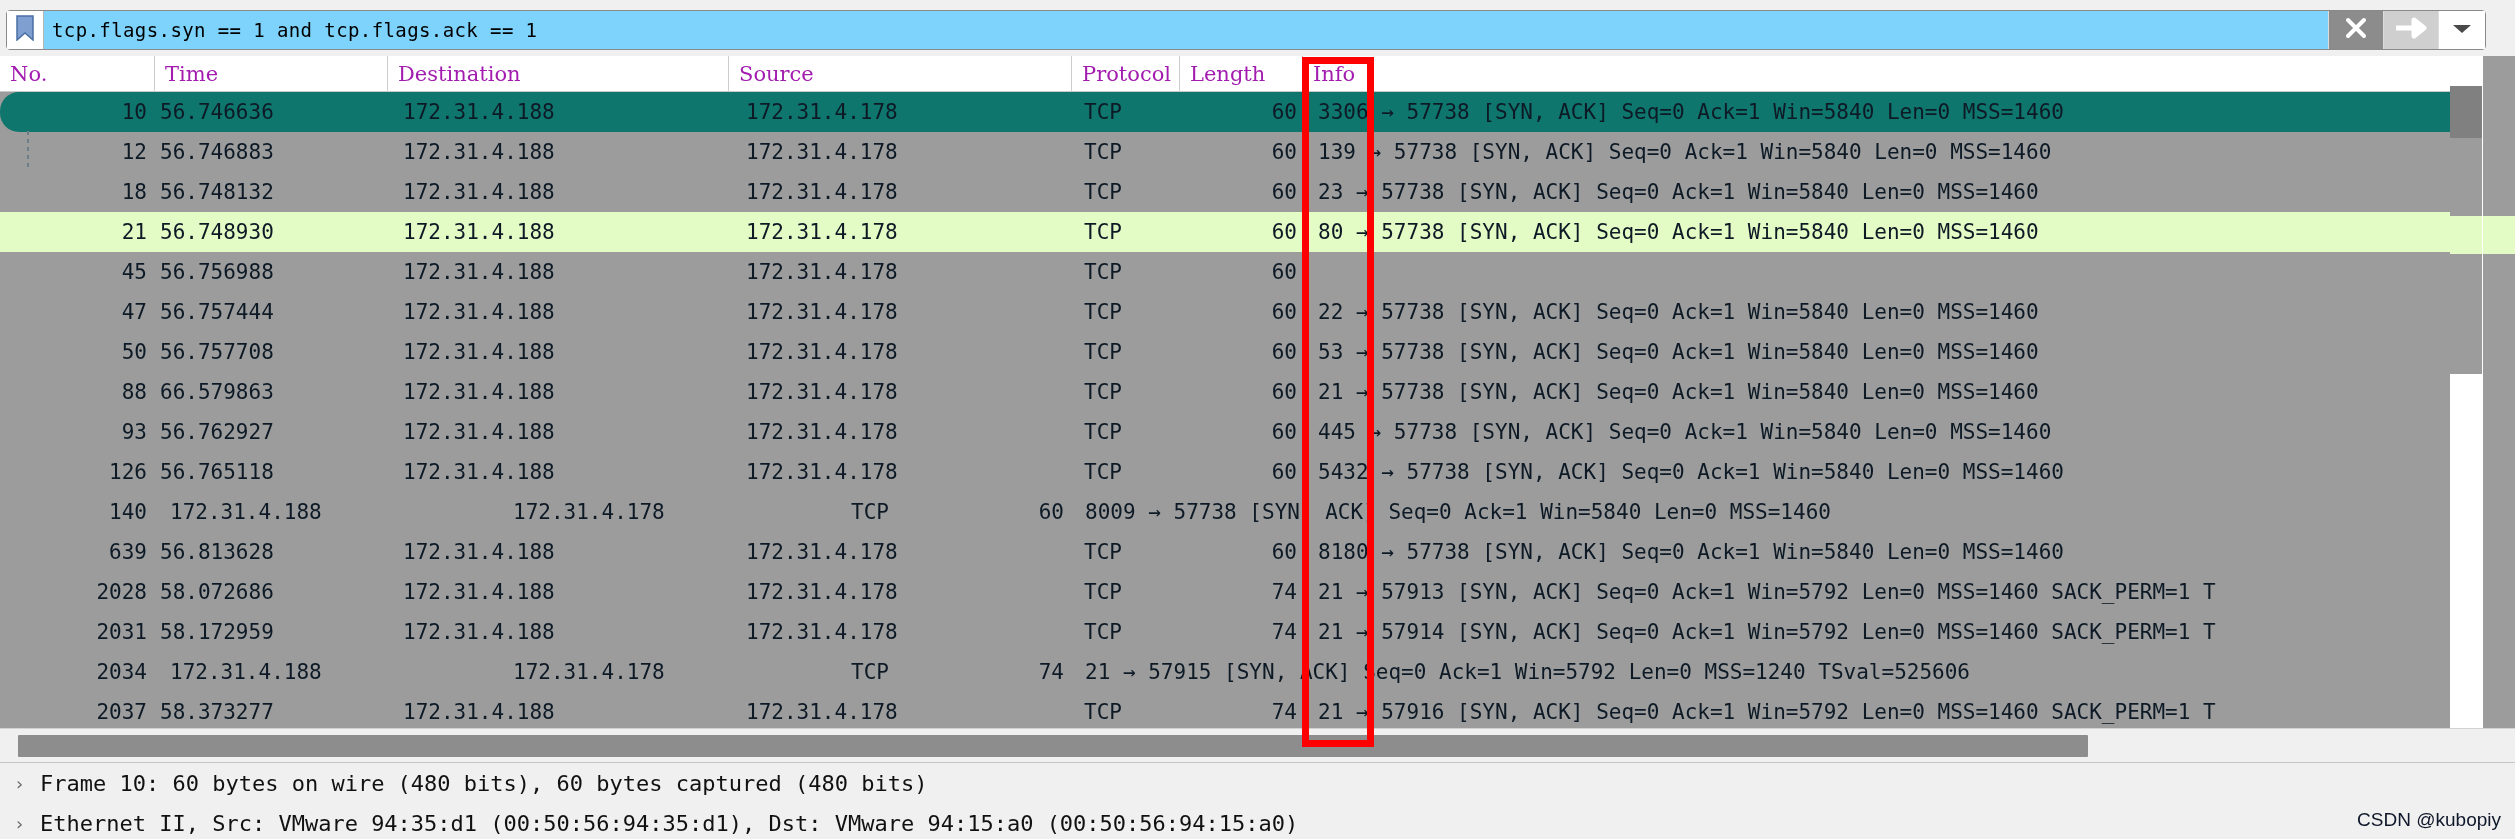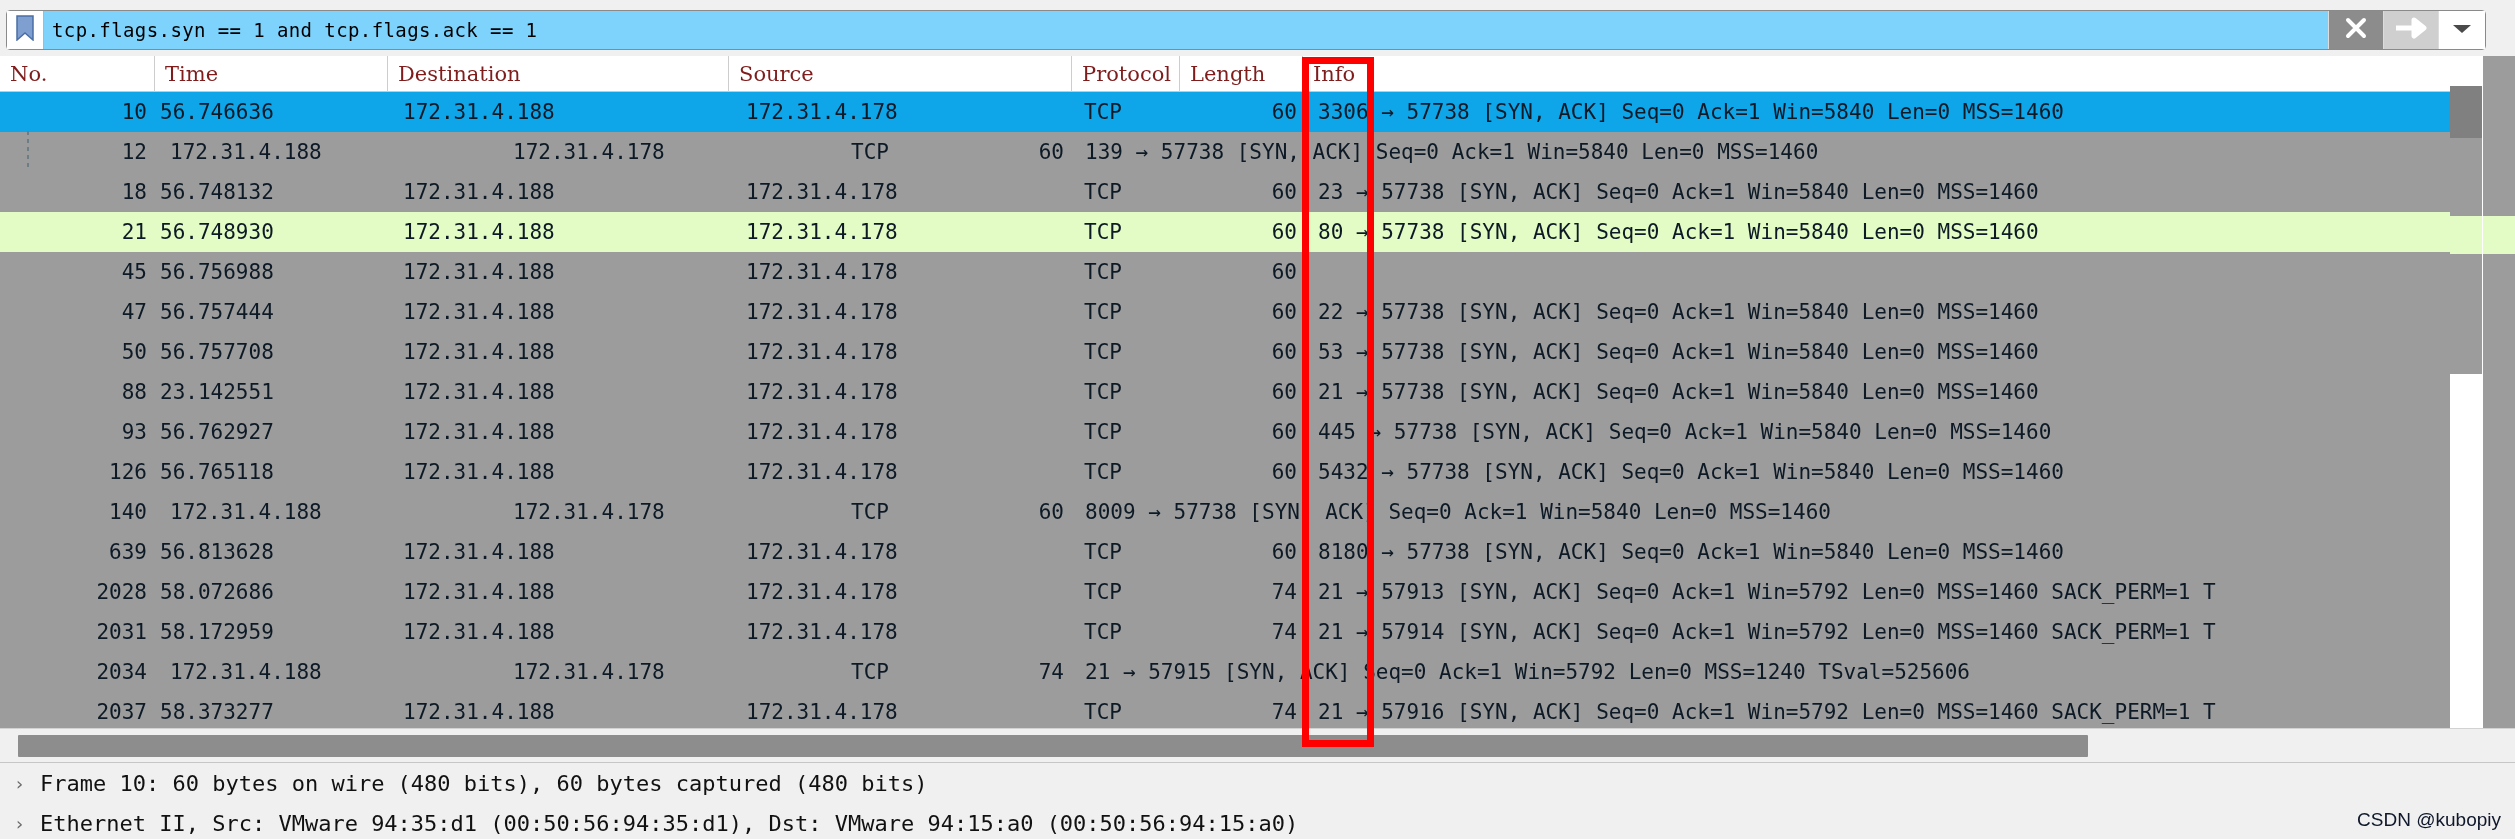--- a/index.html
+++ b/index.html
@@ -79,21 +79,21 @@
     background: #9c9c9c;
     overflow: hidden;
   }
   #col-header {
     height: 36px;
     background: #ffffff;
     display: flex;
     align-items: center;
     font-family: "DejaVu Serif", serif;
     font-size: 21px;
-    color: #7f1d1d;
+    color: #a21caf;
     box-sizing: border-box;
     border-bottom: 1px solid #c9c9c9;
   }
   .hcell {
     box-sizing: border-box;
     padding-left: 10px;
     border-right: 1px solid #cdcdcd;
     height: 36px;
     line-height: 36px;
     white-space: nowrap;
@@ -110,21 +110,21 @@
   .prow {
     display: flex;
     align-items: center;
     height: 40px;
     font-family: "DejaVu Sans Mono", monospace;
     font-size: 21px;
     color: #0d1a26;
     background: #9c9c9c;
     white-space: nowrap;
   }
-  .prow.selected { background: #0ea5e9; }
+  .prow.selected { background: #0f766e; border-radius: 19px; }
   .prow.marked   { background: #e3fbc4; }
   .cell {
     box-sizing: border-box;
     height: 40px;
     line-height: 40px;
     overflow: hidden;
     white-space: nowrap;
   }
   .c-no   { width: 155px; text-align: right; padding-right: 8px; }
   .c-time { width: 233px; text-align: left; padding-left: 5px; }
@@ -301,20 +301,21 @@
         <div class="cell c-no">10</div>
         <div class="cell c-time">56.746636</div>
         <div class="cell c-src">172.31.4.188</div>
         <div class="cell c-dst">172.31.4.178</div>
         <div class="cell c-prot">TCP</div>
         <div class="cell c-len">60</div>
         <div class="cell c-info">3306 → 57738 [SYN, ACK] Seq=0 Ack=1 Win=5840 Len=0 MSS=1460</div>
       </div>
       <div class="prow">
         <div class="cell c-no">12</div>
+        <div class="cell c-time">56.746883</div>
         <div class="cell c-src">172.31.4.188</div>
         <div class="cell c-dst">172.31.4.178</div>
         <div class="cell c-prot">TCP</div>
         <div class="cell c-len">60</div>
         <div class="cell c-info">139 → 57738 [SYN, ACK] Seq=0 Ack=1 Win=5840 Len=0 MSS=1460</div>
       </div>
       <div class="prow">
         <div class="cell c-no">18</div>
         <div class="cell c-time">56.748132</div>
         <div class="cell c-src">172.31.4.188</div>
@@ -353,21 +354,21 @@
         <div class="cell c-no">50</div>
         <div class="cell c-time">56.757708</div>
         <div class="cell c-src">172.31.4.188</div>
         <div class="cell c-dst">172.31.4.178</div>
         <div class="cell c-prot">TCP</div>
         <div class="cell c-len">60</div>
         <div class="cell c-info">53 → 57738 [SYN, ACK] Seq=0 Ack=1 Win=5840 Len=0 MSS=1460</div>
       </div>
       <div class="prow">
         <div class="cell c-no">88</div>
-        <div class="cell c-time">23.142551</div>
+        <div class="cell c-time">66.579863</div>
         <div class="cell c-src">172.31.4.188</div>
         <div class="cell c-dst">172.31.4.178</div>
         <div class="cell c-prot">TCP</div>
         <div class="cell c-len">60</div>
         <div class="cell c-info">21 → 57738 [SYN, ACK] Seq=0 Ack=1 Win=5840 Len=0 MSS=1460</div>
       </div>
       <div class="prow">
         <div class="cell c-no">93</div>
         <div class="cell c-time">56.762927</div>
         <div class="cell c-src">172.31.4.188</div>

